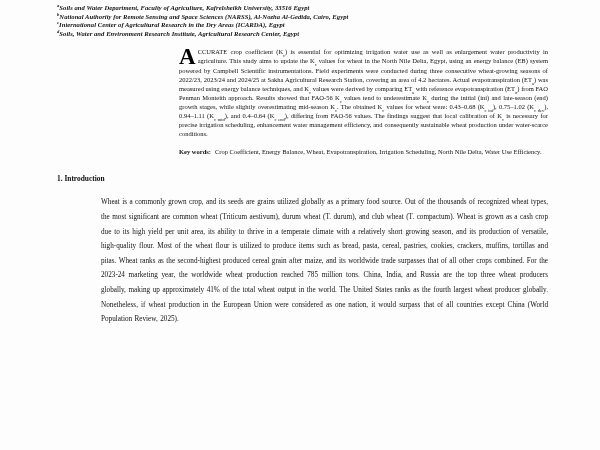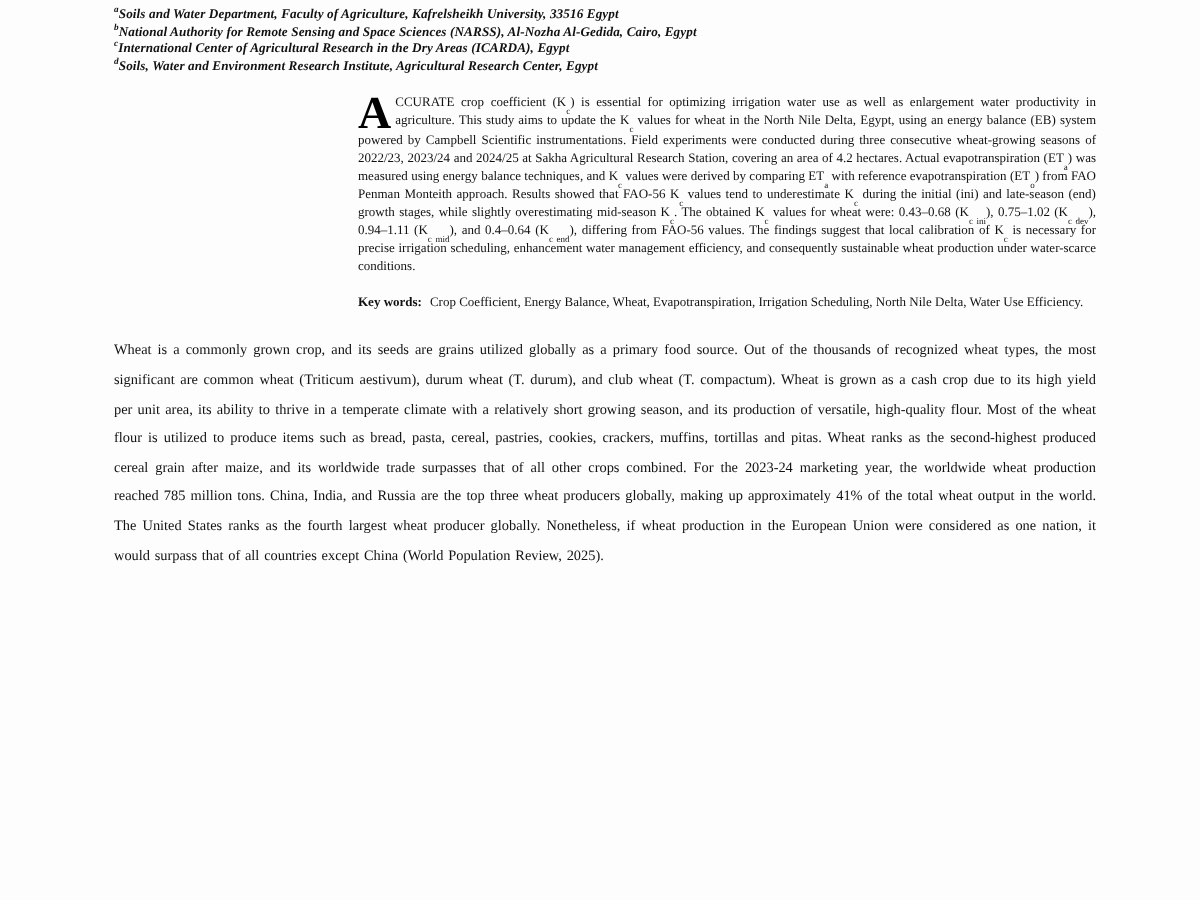--- a/index.html
+++ b/index.html
@@ -98,20 +98,21 @@
 
   
   .body-paragraph {
     margin-top: 11px;
     font-size: 7.2px;
     line-height: 14.6px;
     text-align: justify;
     text-justify: inter-word;
     color: #121212;
     word-spacing: 0.6px;
+    margin-left: 44px;
   }
   .body-paragraph:first-of-type {
     margin-top: 12px;
   }
 </style>
 </head>
 <body>
 
 <div class="page">
 
@@ -134,16 +135,17 @@
     <div class="abstract-body">
       <span class="dropcap">A</span><span>CCURATE crop coefficient (K<sub>c</sub>) is essential for optimizing irrigation water use as well as enlargement water productivity in agriculture. This study aims to update the K<sub>c</sub> values for wheat in the North Nile Delta, Egypt, using an energy balance (EB) system powered by Campbell Scientific instrumentations. Field experiments were conducted during three consecutive wheat-growing seasons of 2022/23, 2023/24 and 2024/25 at Sakha Agricultural Research Station, covering an area of 4.2 hectares. Actual evapotranspiration (ET<sub>a</sub>) was measured using energy balance techniques, and K<sub>c</sub> values were derived by comparing ET<sub>a</sub> with reference evapotranspiration (ET<sub>o</sub>) from FAO Penman Monteith approach. Results showed that FAO-56 K<sub>c</sub> values tend to underestimate K<sub>c</sub> during the initial (ini) and late-season (end) growth stages, while slightly overestimating mid-season K<sub>c</sub>. The obtained K<sub>c</sub> values for wheat were: 0.43–0.68 (K<sub>c ini</sub>), 0.75–1.02 (K<sub>c dev</sub>), 0.94–1.11 (K<sub>c mid</sub>), and 0.4–0.64 (K<sub>c end</sub>), differing from FAO-56 values. The findings suggest that local calibration of K<sub>c</sub> is necessary for precise irrigation scheduling, enhancement water management efficiency, and consequently sustainable wheat production under water-scarce conditions.</span>
     </div>
 
     <div class="keywords">
       <span class="keywords-label">Key words:</span>
       <span class="keywords-text">Crop Coefficient, Energy Balance, Wheat, Evapotranspiration, Irrigation Scheduling, North Nile Delta, Water Use Efficiency.</span>
     </div>
   </div>
 
+  <div class="section-heading">1. Introduction</div>
 
   <p class="body-paragraph">Wheat is a commonly grown crop, and its seeds are grains utilized globally as  a primary food source. Out of the thousands of recognized wheat types, the most significant are common wheat (Triticum aestivum), durum wheat (T. durum), and club wheat (T. compactum). Wheat is grown as a  cash crop due to its high yield  per  unit area, its ability to thrive in a temperate climate with a relatively short  growing  season, and its production of versatile, high-quality flour. Most of the wheat flour is utilized to produce items such as bread, pasta, cereal, pastries, cookies, crackers, muffins, tortillas and pitas.  Wheat ranks as the second-highest produced cereal   grain after maize, and its worldwide trade surpasses that of all   other   crops   combined.  For   the   2023-24   marketing   year, the worldwide wheat production reached 785  million tons. China,  India,  and  Russia  are  the top three  wheat producers globally, making up approximately 41%   of   the total   wheat output in   the   world. The   United States ranks as the fourth largest wheat   producer globally. Nonetheless, if   wheat   production in the   European Union   were considered as one nation, it  would surpass that  of all countries except  China  (World  Population Review, 2025).</p>
 
 </div>
 
 </body></html>

